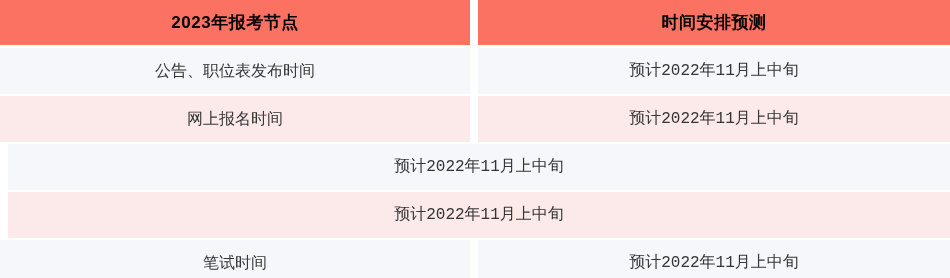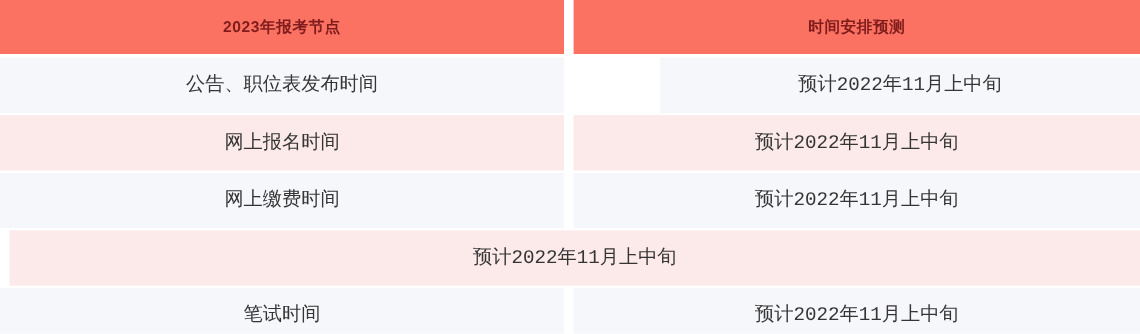--- a/index.html
+++ b/index.html
@@ -44,22 +44,22 @@
   .col-gap {
     width: 8px;
     flex: 0 0 8px;
     background: #ffffff;
   }
   .th.col-right {
     width: 472px;
     flex: 1 1 auto;
   }
   .th-text {
-    color: #7f1d1d;
-    font-size: 13px;
+    color: #000000;
+    font-size: 17px;
     font-weight: bold;
     letter-spacing: 0.5px;
     line-height: 1;
     white-space: nowrap;
   }
 
   
   .tbody {
     display: flex;
     flex-direction: column;
@@ -67,21 +67,20 @@
   }
   .row {
     display: flex;
     height: 46px;
     flex: 0 0 46px;
     margin-top: 2px;
     background: #ffffff;
   }
   .row:first-child {
     margin-top: 3px;
-    gap: 36px;
   }
   .cell {
     display: flex;
     align-items: center;
     justify-content: center;
     height: 46px;
     box-sizing: border-box;
   }
   .cell.col-left {
     width: 470px;
@@ -132,23 +131,20 @@
       <div class="cell col-left">
         <span class="cell-text">网上报名时间</span>
       </div>
       <div class="col-gap"></div>
       <div class="cell col-right">
         <span class="cell-text">预计2022年11月上中旬</span>
       </div>
     </div>
 
     <div class="row alt-a">
-      <div class="cell col-left">
-        <span class="cell-text">网上缴费时间</span>
-      </div>
       <div class="col-gap"></div>
       <div class="cell col-right">
         <span class="cell-text">预计2022年11月上中旬</span>
       </div>
     </div>
 
     <div class="row alt-b">
       <div class="col-gap"></div>
       <div class="cell col-right">
         <span class="cell-text">预计2022年11月上中旬</span>

